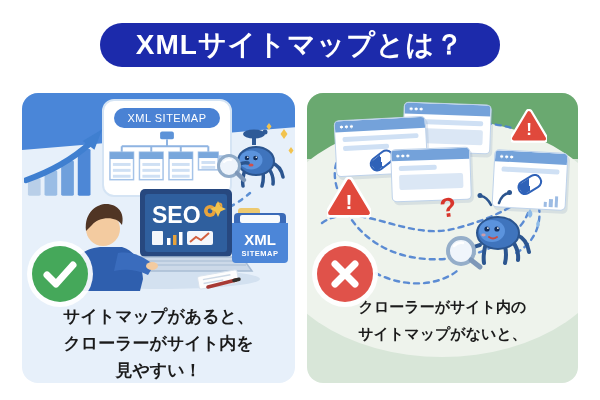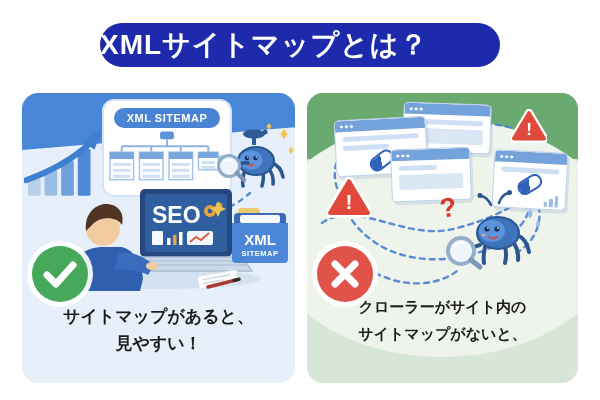--- a/index.html
+++ b/index.html
@@ -3,37 +3,37 @@
 <meta charset="utf-8">
 <style>
   html,body{margin:0;padding:0;background:#fff;}
   body{width:600px;height:400px;overflow:hidden;
        font-family:"Liberation Sans","DejaVu Sans",sans-serif;}
   .stage{position:relative;width:600px;height:400px;background:#fff;}
 
   
   .title-pill{position:absolute;top:23px;left:50%;transform:translateX(-50%);
     width:400px;height:44px;border-radius:26px;background:var(--title-bg,#1c2aab);
-    display:flex;align-items:center;}
+    display:flex;align-items:center;justify-content:center;}
   .title-text{color:#fff;font-size:28px;font-weight:800;letter-spacing:1px;white-space:nowrap;}
 
   
   .panel{position:absolute;top:93px;height:290px;border-radius:16px;overflow:hidden;}
   .panel-left{left:22px;width:273px;background:var(--left-ground,#e7f0fa);}
   .panel-right{left:307px;width:271px;background:var(--right-ground,#d8e6d8);}
 
   
   .l-sky{position:absolute;top:0;left:0;right:0;height:57px;background:var(--left-sky,#4a86d8);
     clip-path:polygon(0 0,100% 0,100% 60%,0 100%);}
   .l-growth{position:absolute;left:2px;top:36px;width:88px;height:74px;}
   .l-trail{position:absolute;inset:0;pointer-events:none;}
   .l-card{position:absolute;left:80px;top:6px;width:130px;height:98px;background:#fff;
     border:2px solid #d5e4f4;border-radius:12px;box-sizing:border-box;text-align:center;}
   .l-card-pill{margin:7px auto 2px;width:106px;height:20px;line-height:20px;border-radius:10px;
-    background:var(--accent-blue,#4a82d4);color:#fff;font-size:11px;font-weight:bold;letter-spacing:.5px;}
+    background:var(--accent-blue,#4a82d4);color:#fff;font-size:11px;font-weight:normal;letter-spacing:.5px;}
   .l-tree{width:122px;height:62px;}
   .l-robot{position:absolute;left:192px;top:26px;width:82px;height:78px;}
   .l-person{position:absolute;left:26px;top:86px;width:222px;height:112px;}
   .l-folder{position:absolute;left:206px;top:112px;width:64px;height:66px;}
   .l-sparkle{position:absolute;left:188px;top:108px;width:16px;height:16px;}
 
   
   .badge{position:absolute;left:10px;top:153px;width:56px;height:56px;border-radius:50%;
     box-shadow:0 0 0 5px rgba(255,255,255,.92);display:flex;align-items:center;justify-content:center;}
   .badge-check{background:var(--check-green,#45a85a);}
@@ -192,20 +192,21 @@
     </svg>
 
     <div class="badge badge-check">
       <svg viewBox="0 0 56 56" width="56" height="56">
         <polyline points="15,29 24,38 41,19" fill="none" stroke="#fff" stroke-width="7" stroke-linecap="round" stroke-linejoin="round"></polyline>
       </svg>
     </div>
 
     <div class="caption caption-left">
       <span>サイトマップがあると、</span>
+      <span>クローラーがサイト内を</span>
       <span>見やすい！</span>
     </div>
   </section>
 
   <section class="panel panel-right">
     <div class="r-sky"></div>
     <div class="r-clearing"></div>
 
     <svg class="r-web" viewBox="0 0 271 290">
       <path d="M30,95 C 20,62 45,40 80,45"></path>

